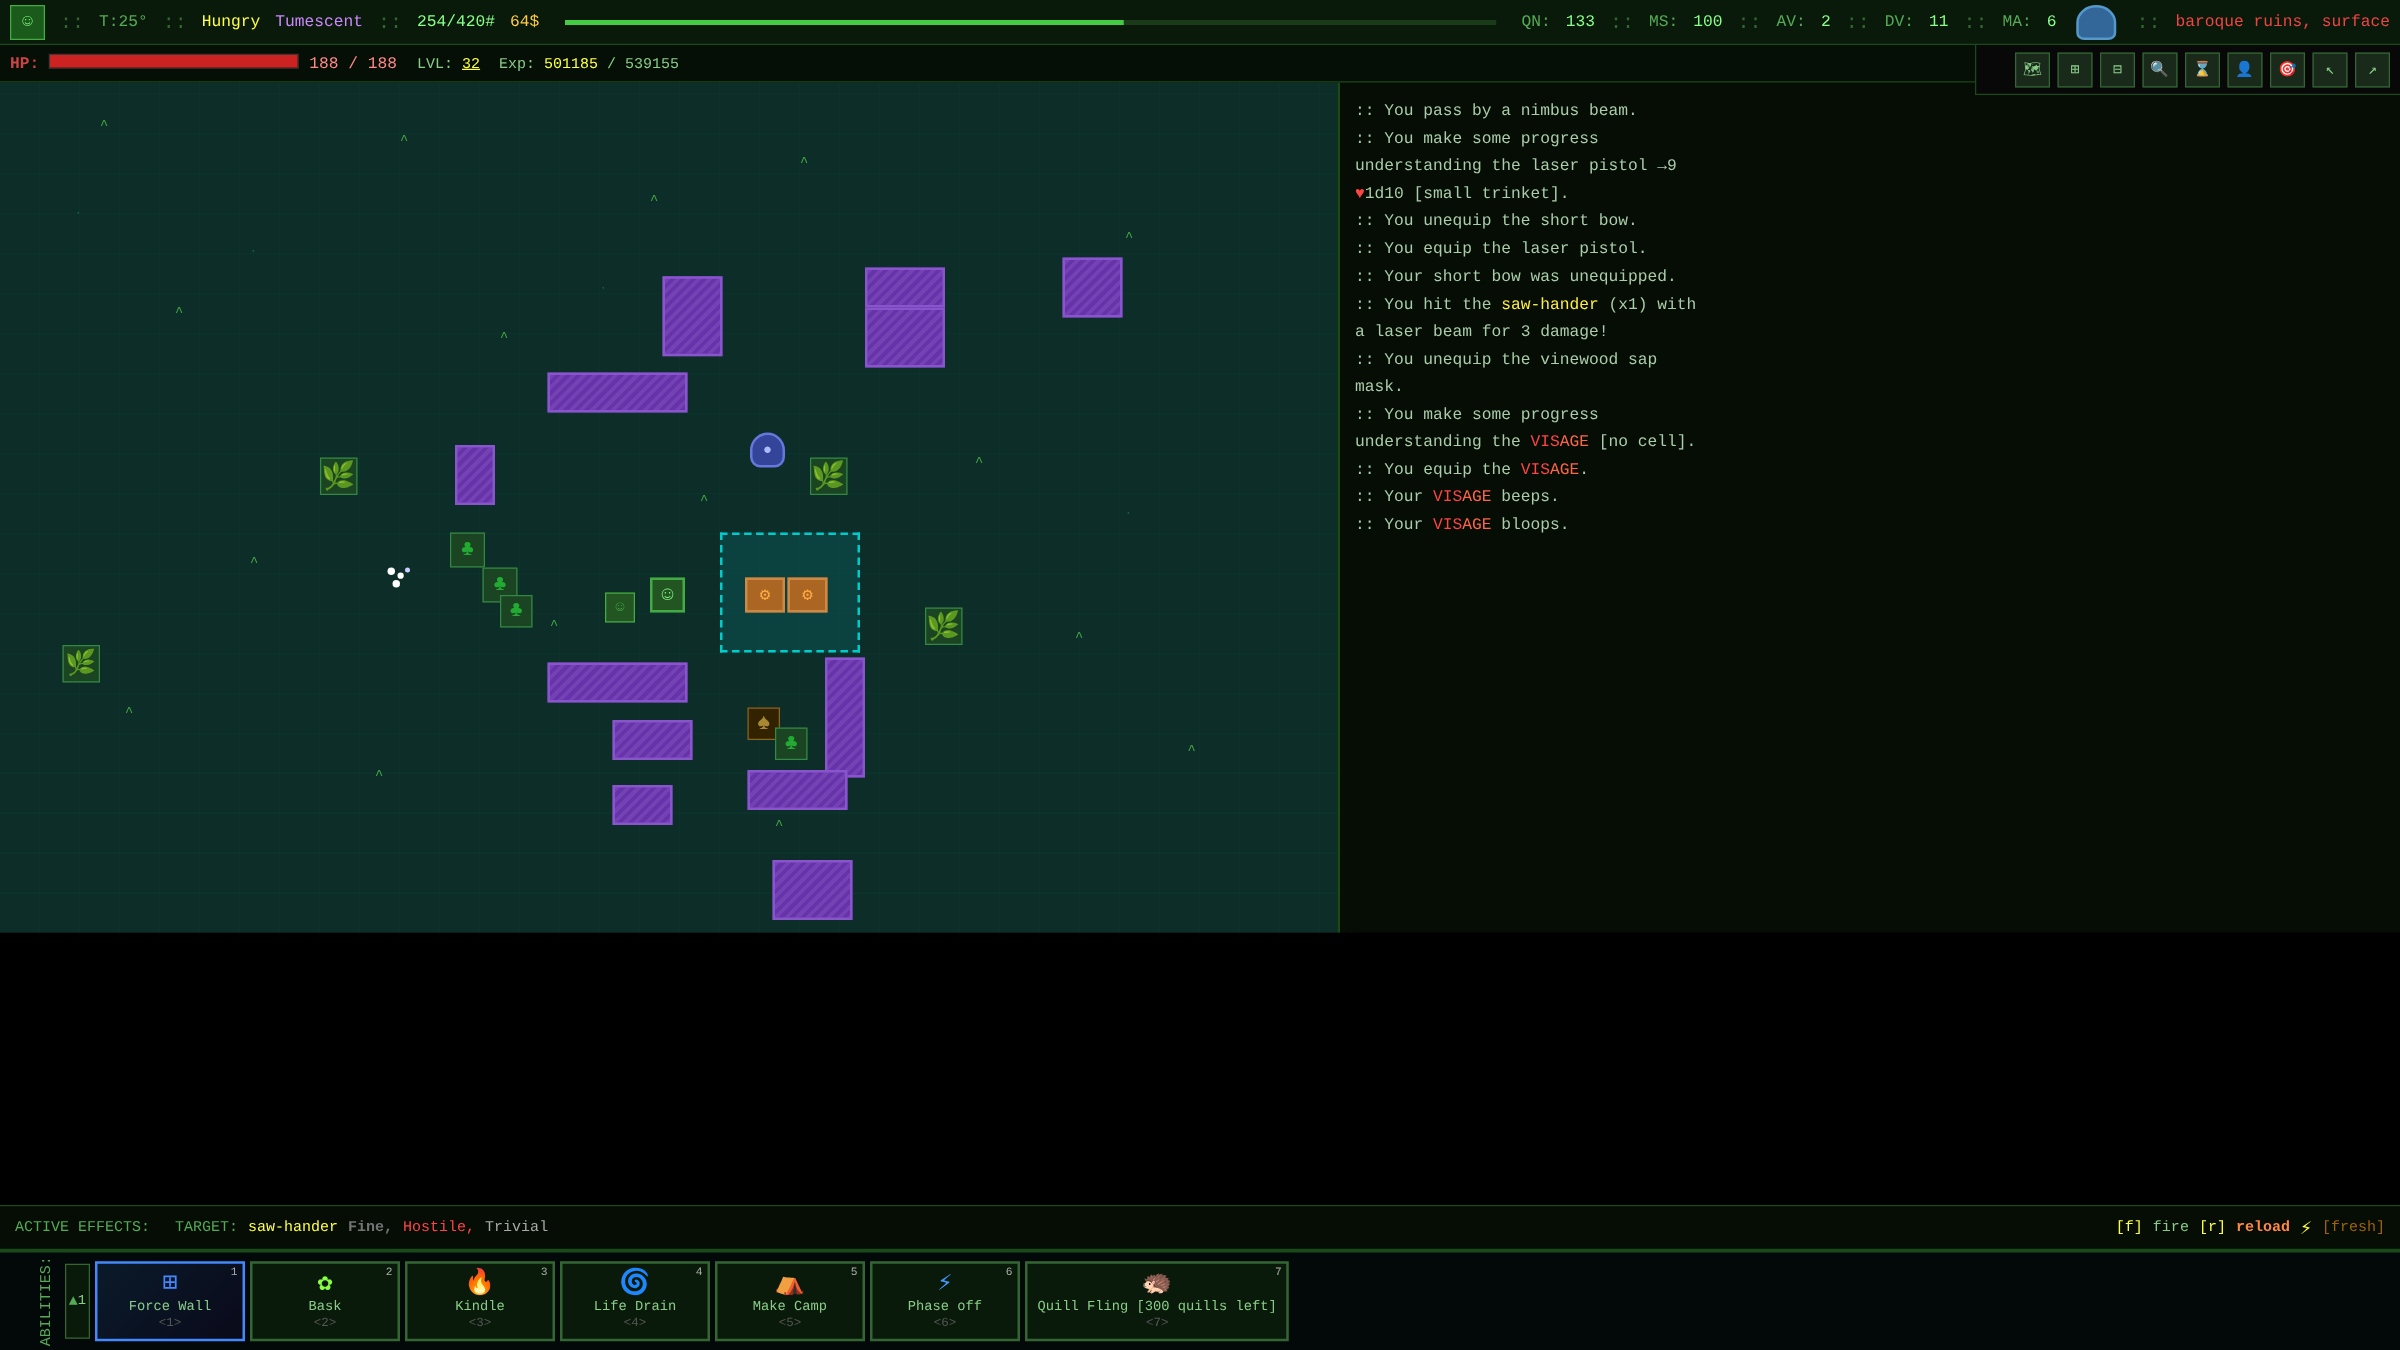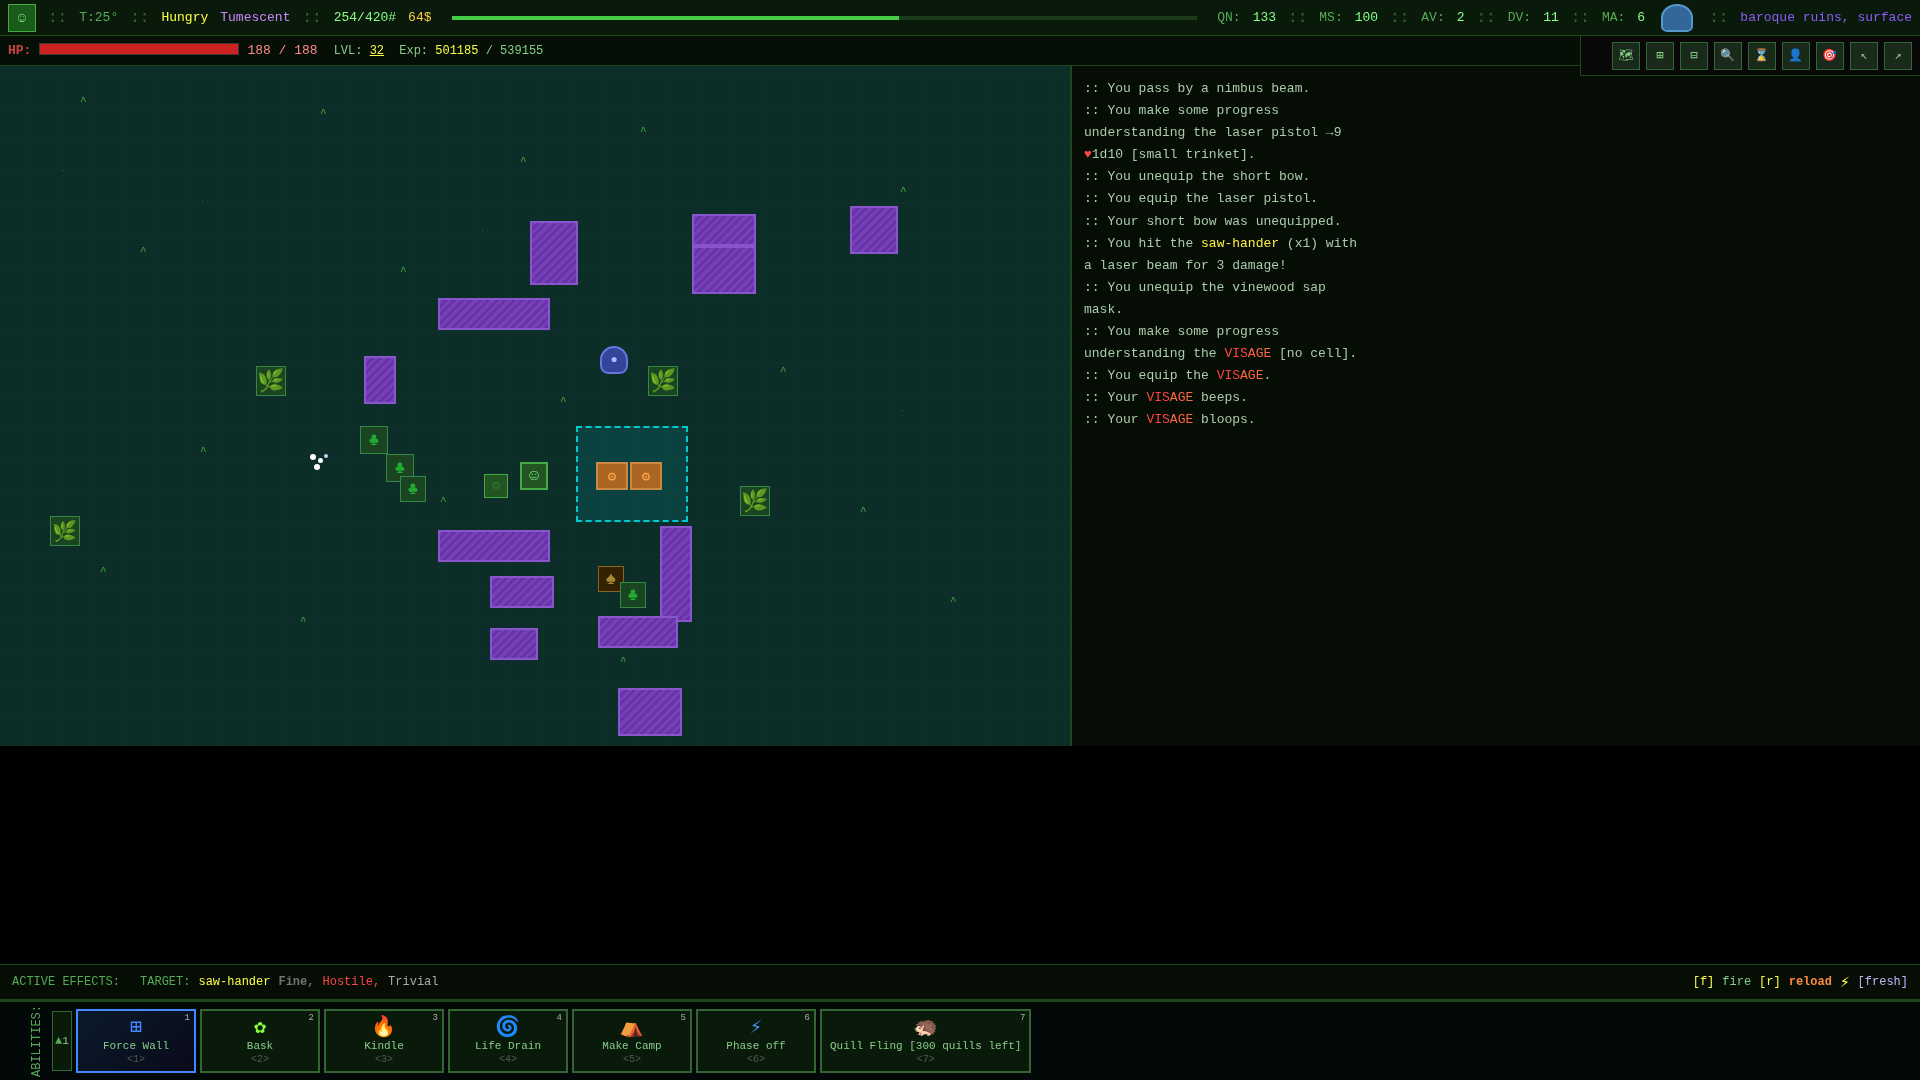--- a/index.html
+++ b/index.html
@@ -44,21 +44,21 @@
       flex: 1;
       height: 4px;
       background: #1a3a1a;
       position: relative;
       margin: 0 8px;
     }
     .top-progress-fill {
       height: 100%;
       background: #44cc44;
     }
-    .location-name { color: #8b5cf6; margin-left: auto; }
+    .location-name { color: #ef4444; margin-left: auto; }
     .helmet-icon {
       width: 32px; height: 28px;
       background: #336699;
       border-radius: 50% 50% 20% 20%;
       border: 2px solid #5599cc;
       margin: 0 4px;
     }
 
     
     #second-bar {
@@ -190,21 +190,21 @@
     .active-effects-label { color: #55aa55; }
     .target-info { display: flex; gap: 8px; align-items: center; }
     .target-label { color: #55aa55; }
     .target-name { color: #ffff44; }
     .target-fine { color: #737373; font-weight: bold; }
     .target-hostile { color: #ff4444; }
     .target-trivial { color: #aaaaaa; }
     .fire-info { margin-left: auto; color: #88cc88; display: flex; align-items: center; gap: 8px; }
     .fire-key { color: #ffff44; }
     .fire-reload { color: #ff8844; font-weight: bold; }
-    .fire-fresh { color: #c4b5fd; }
+    .fire-fresh { color: #a16207; }
     .bolt-icon { color: #ffff44; font-size: 16px; }
 
     
     #abilities-bar {
       position: absolute;
       bottom: 0; left: 0; right: 0;
       height: 80px;
       background: #030808;
       border-top: 2px solid #1a4a1a;
       display: flex;

